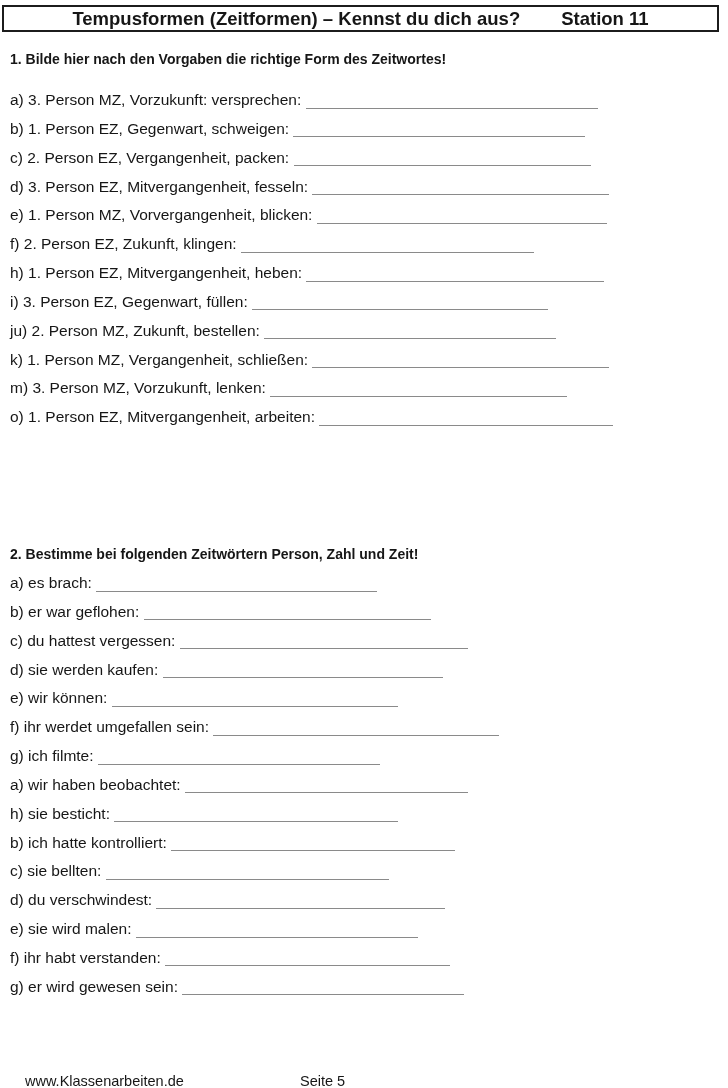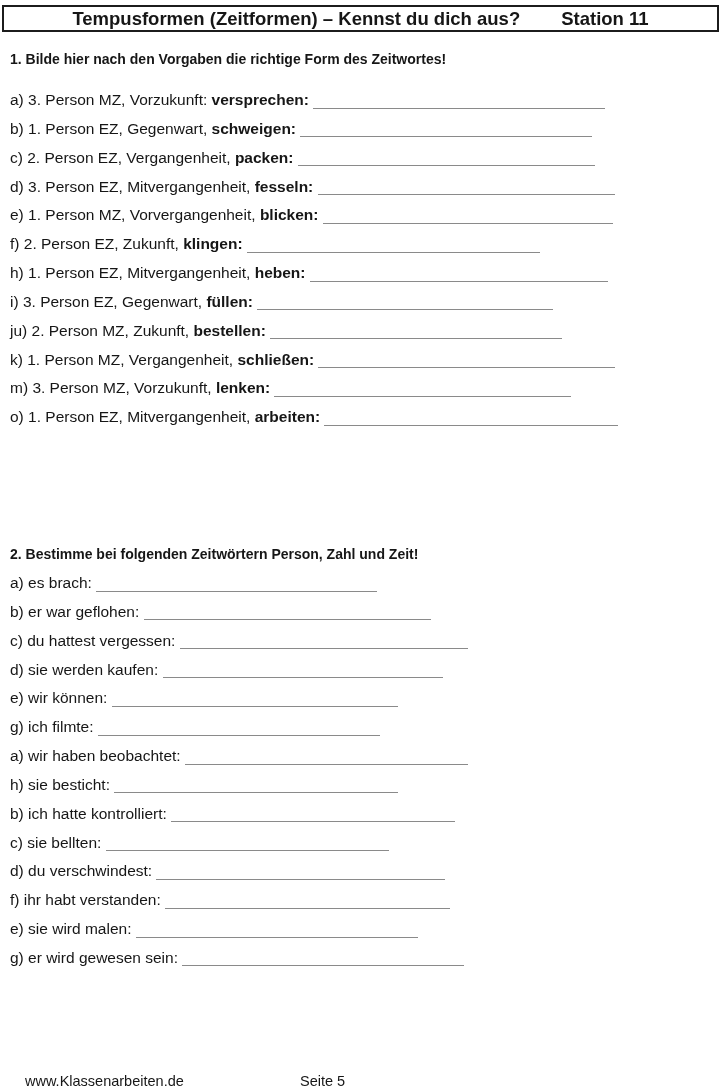--- a/index.html
+++ b/index.html
@@ -42,21 +42,21 @@
     right: 0;
   }
   .s1-list { top: 86px; }
   .s2-list { top: 569px; }
   .row {
     height: 28.85px;
     line-height: 28.85px;
     font-size: 15.5px;
     white-space: nowrap;
   }
-  .verb { font-weight: bold; }
+  .verb { font-weight: normal; }
   .blank {
     display: inline-block;
     height: 14px;
     border-bottom: 1.6px solid #8a8a8a;
     margin-bottom: -3.5px;
   }
   .footer {
     position: absolute;
     left: 0;
     top: 1073px;
@@ -95,28 +95,29 @@
     </div>
 
   <div class="s-heading s2-heading">2. Bestimme bei folgenden Zeitwörtern Person, Zahl und Zeit!</div>
 
   <div class="list s2-list">
       <div class="row"><span class="pre">a) es brach:</span> <span class="blank" style="width: 281px;"></span></div>
       <div class="row"><span class="pre">b) er war geflohen:</span> <span class="blank" style="width: 287px;"></span></div>
       <div class="row"><span class="pre">c) du hattest vergessen:</span> <span class="blank" style="width: 288px;"></span></div>
       <div class="row"><span class="pre">d) sie werden kaufen:</span> <span class="blank" style="width: 280px;"></span></div>
       <div class="row"><span class="pre">e) wir können:</span> <span class="blank" style="width: 286px;"></span></div>
+      <div class="row"><span class="pre">f) ihr werdet umgefallen sein:</span> <span class="blank" style="width: 286px;"></span></div>
       <div class="row"><span class="pre">g) ich filmte:</span> <span class="blank" style="width: 282px;"></span></div>
       <div class="row"><span class="pre">a) wir haben beobachtet:</span> <span class="blank" style="width: 283px;"></span></div>
       <div class="row"><span class="pre">h) sie besticht:</span> <span class="blank" style="width: 284px;"></span></div>
       <div class="row"><span class="pre">b) ich hatte kontrolliert:</span> <span class="blank" style="width: 284px;"></span></div>
       <div class="row"><span class="pre">c) sie bellten:</span> <span class="blank" style="width: 283px;"></span></div>
       <div class="row"><span class="pre">d) du verschwindest:</span> <span class="blank" style="width: 289px;"></span></div>
+      <div class="row"><span class="pre">e) sie wird malen:</span> <span class="blank" style="width: 282px;"></span></div>
       <div class="row"><span class="pre">f) ihr habt verstanden:</span> <span class="blank" style="width: 285px;"></span></div>
-      <div class="row"><span class="pre">e) sie wird malen:</span> <span class="blank" style="width: 282px;"></span></div>
       <div class="row"><span class="pre">g) er wird gewesen sein:</span> <span class="blank" style="width: 282px;"></span></div>
     </div>
 
   <div class="footer">
     <span class="site">www.Klassenarbeiten.de</span>
     <span class="page-num">Seite 5</span>
   </div>
 
 </div>
 

